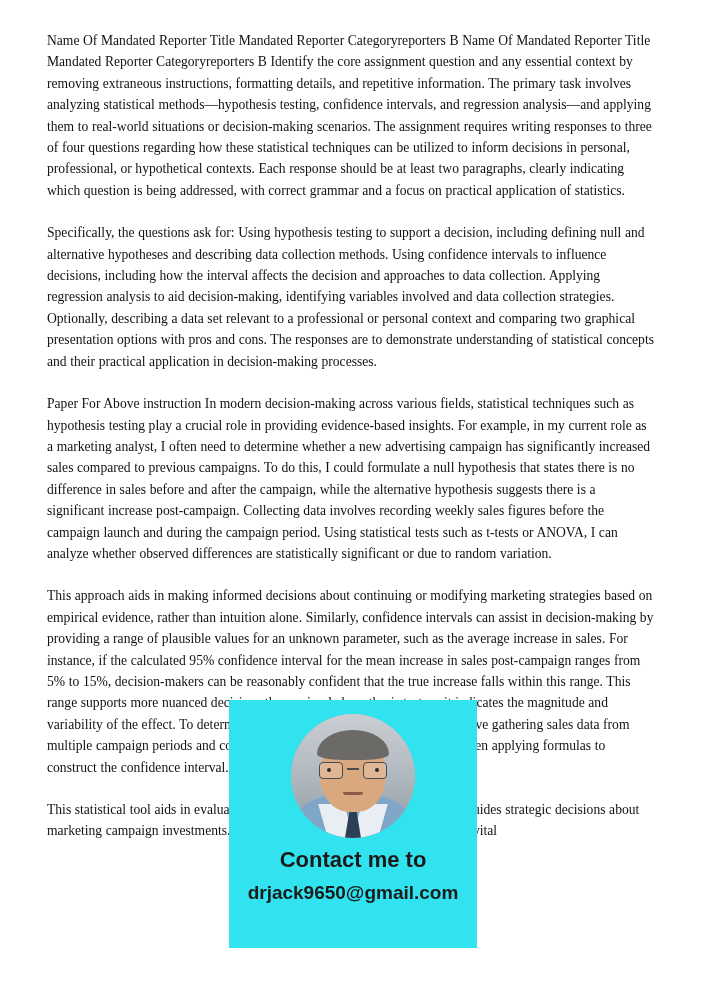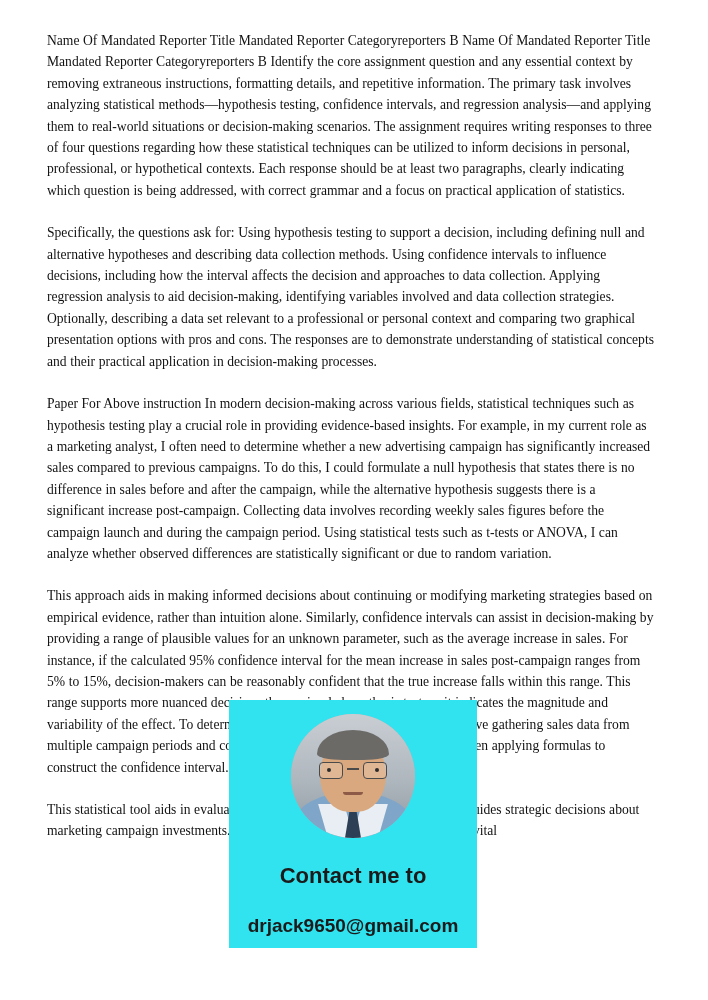--- a/index.html
+++ b/index.html
@@ -165,23 +165,23 @@
     background: #8d5a47;
     border-radius: 0 0 8px 8px;
   }
   .contact-line1, .contact-line2 {
     font-size: 22px;
     font-weight: bold;
     color: #1b1b1b;
     line-height: 27px;
     text-align: center;
   }
-  .contact-line1 { margin-top: 24px; }
+  .contact-line1 { margin-top: 8px; }
   .contact-email {
-    margin-top: 26px;
+    margin-top: 9px;
     font-size: 19px;
     font-weight: bold;
     color: #1b1b1b;
     text-align: center;
   }
 </style>
 </head>
 <body>
 
 <div class="page">

